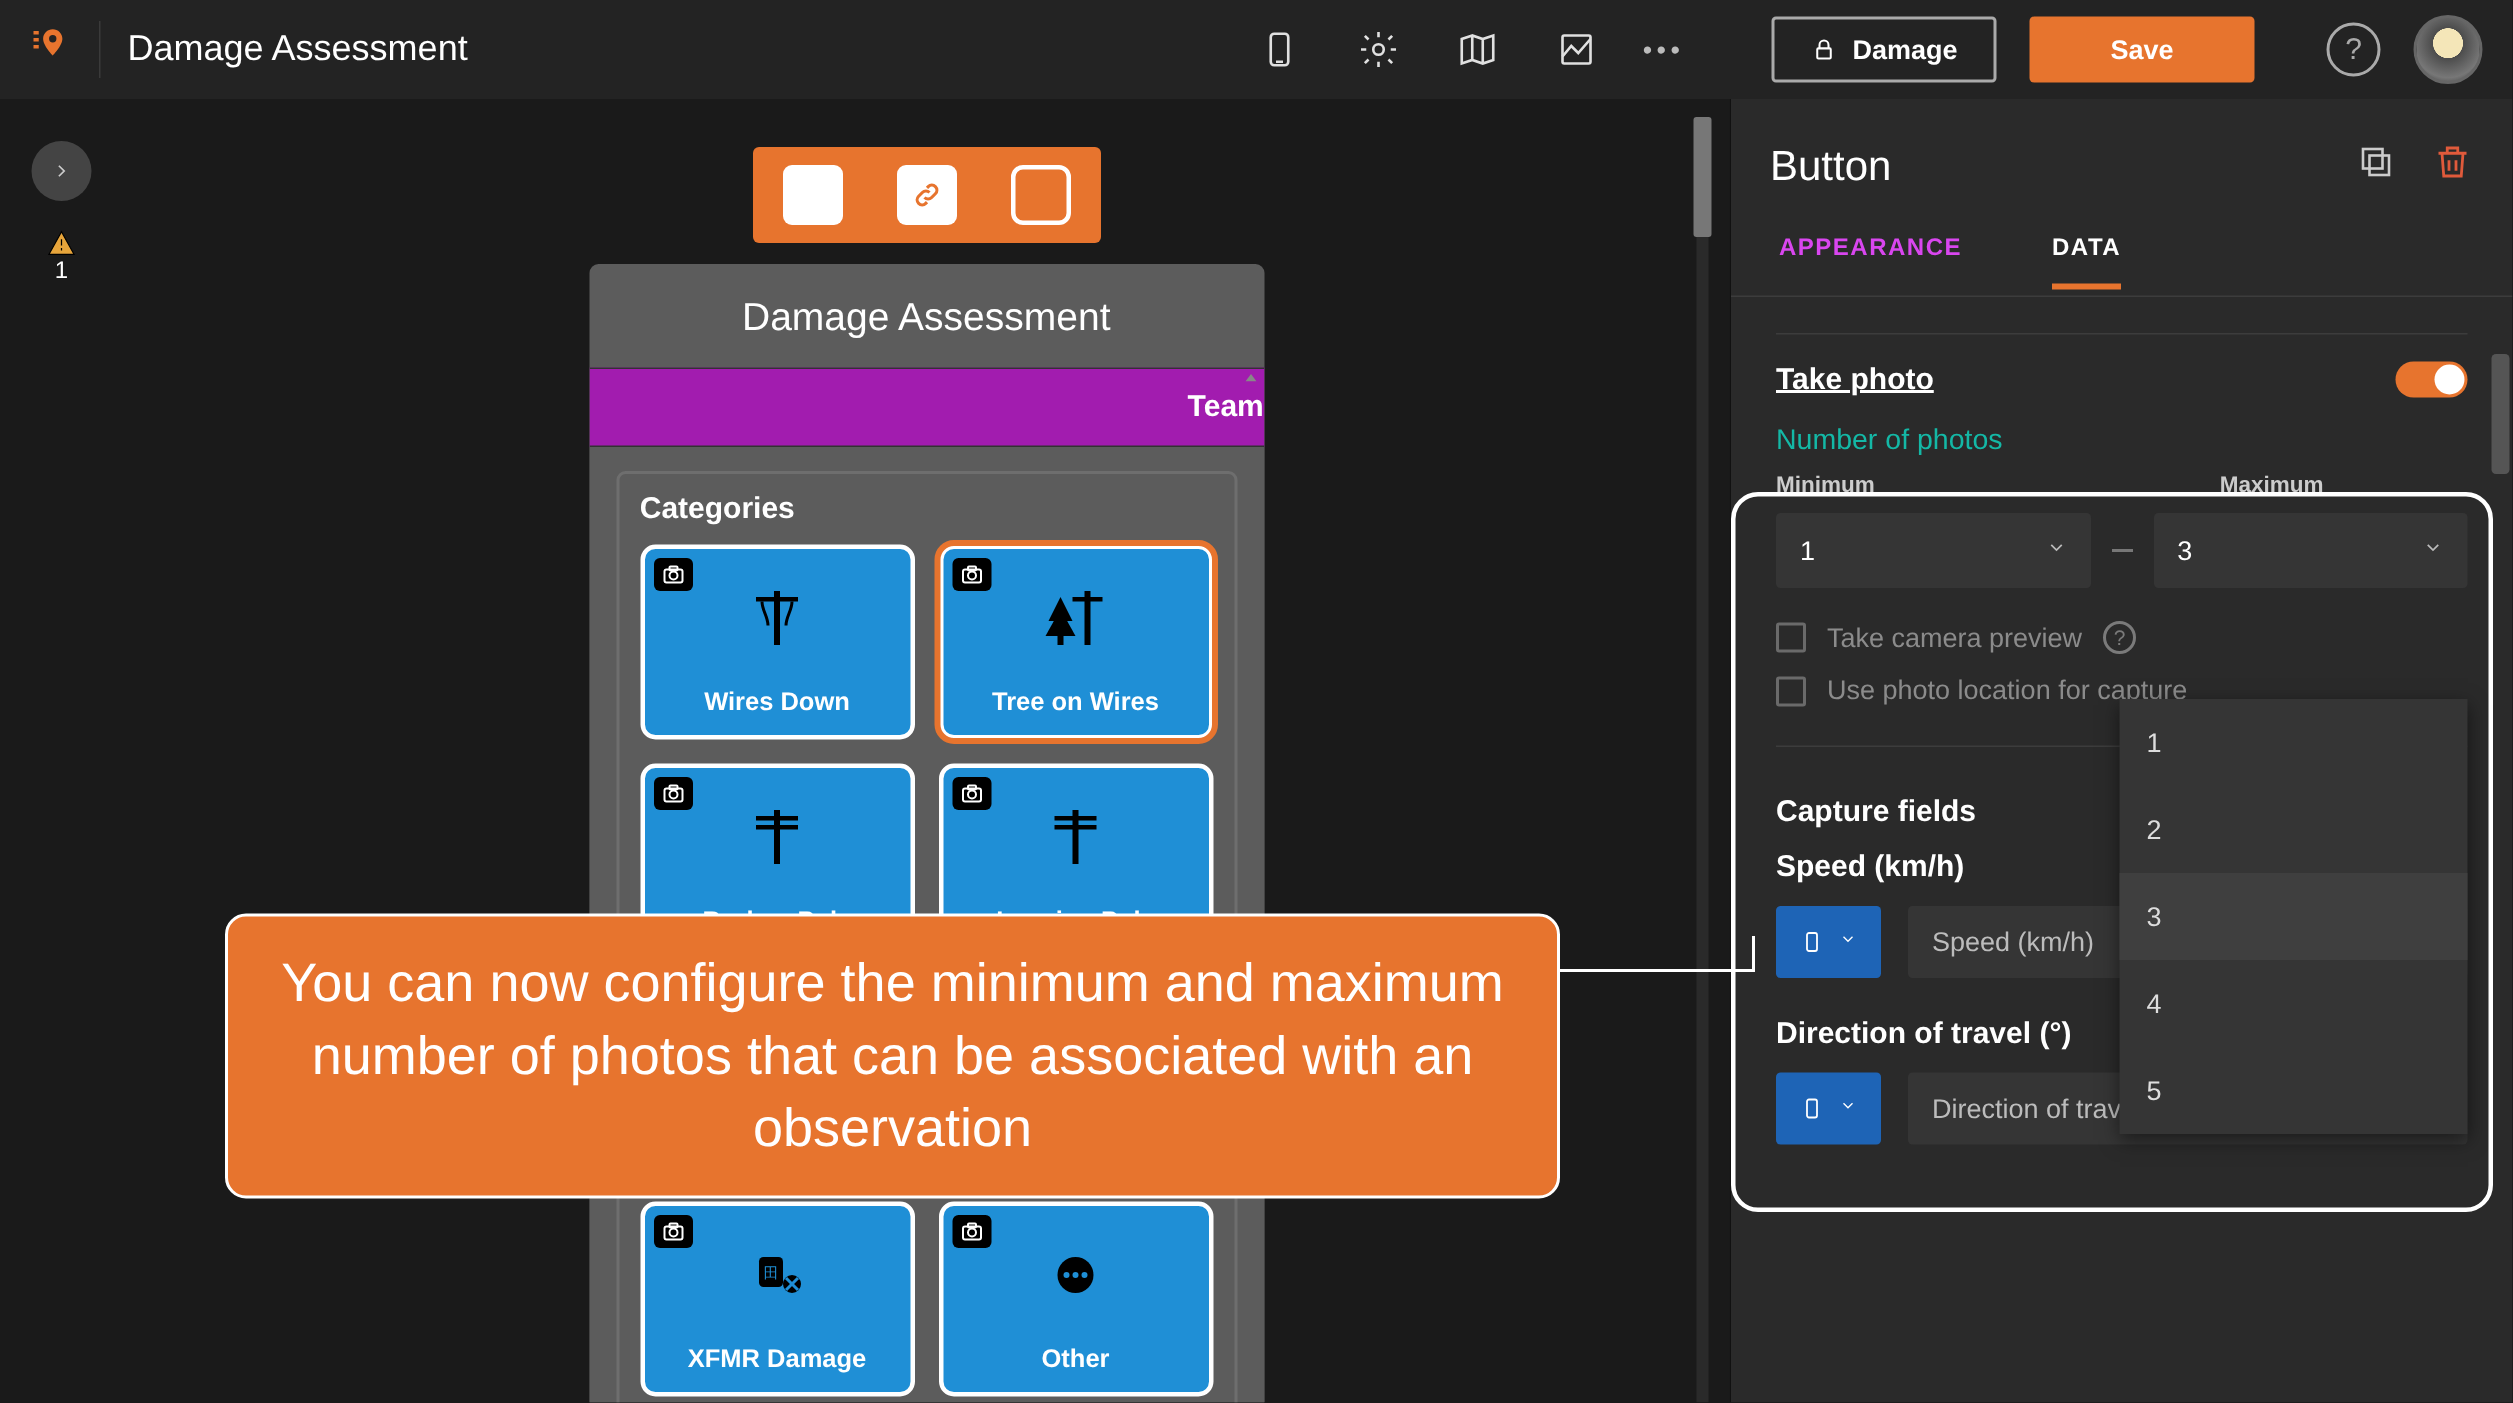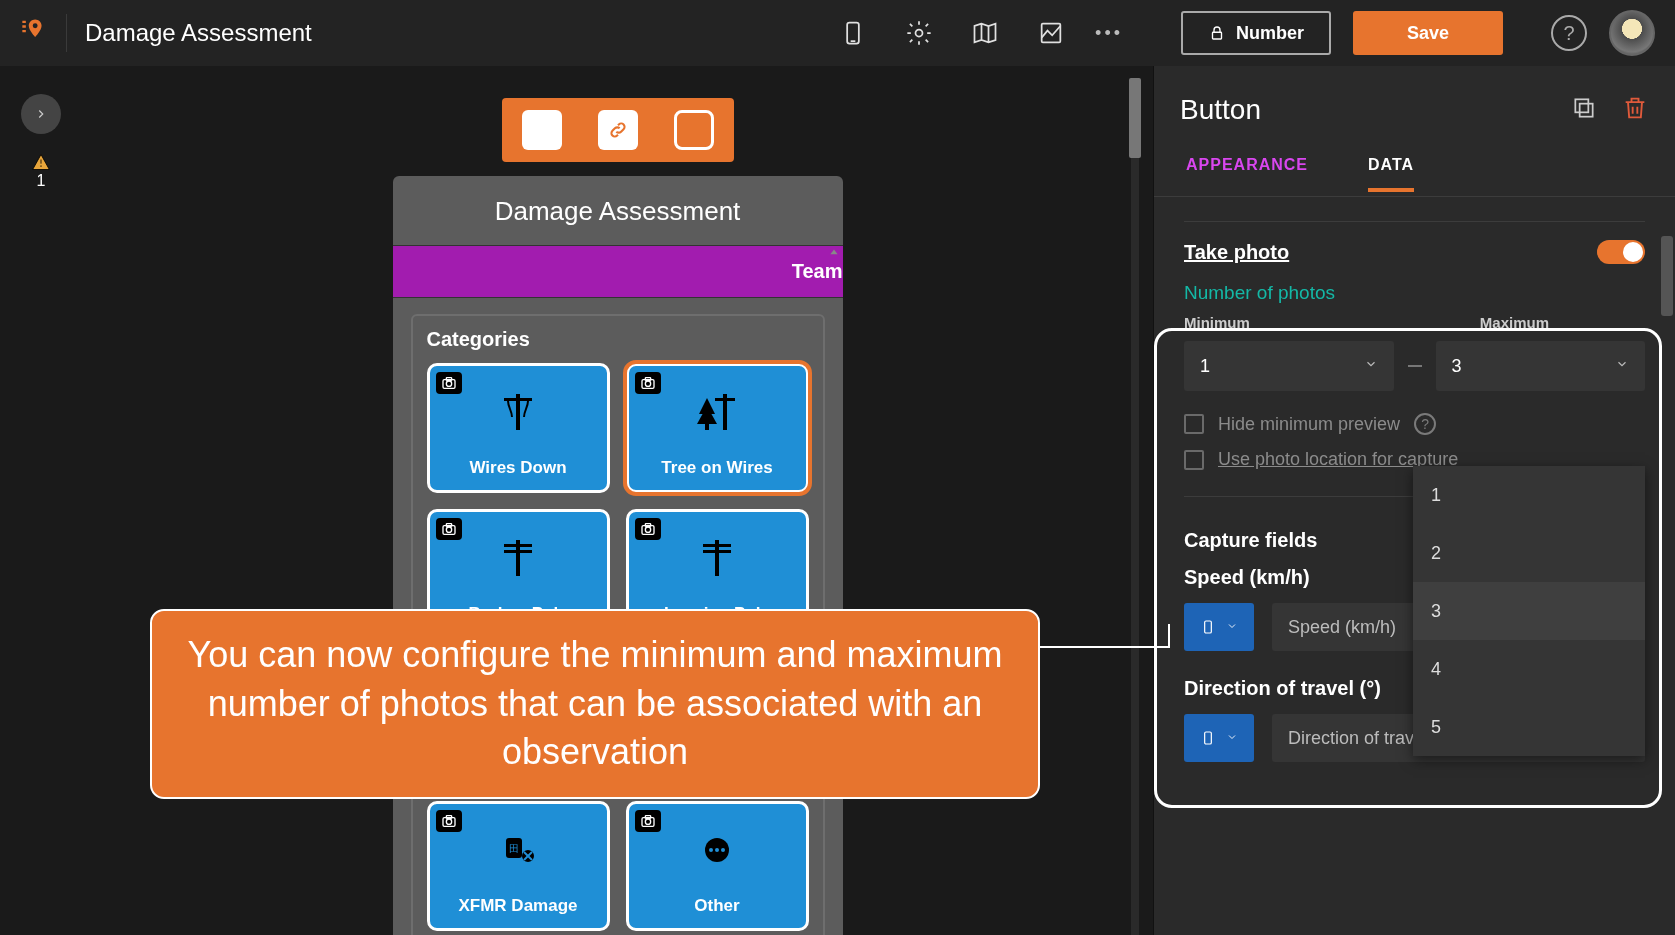--- a/index.html
+++ b/index.html
@@ -156,21 +156,21 @@
           <path d="M4 16 L9 10 L13 14 L20 6"></path>
         </svg>
       </div>
     <div class="ellipsis">•••</div>
     <div style="width:14px"></div>
     <button class="btn btn-share">
       <svg viewBox="0 0 24 24">
           <rect x="6" y="11" width="12" height="9" rx="1"></rect>
           <path d="M8 11V8a4 4 0 0 1 8 0v3"></path>
         </svg>
-      <span>Number</span>
+      <span>Damage</span>
     </button>
     <button class="btn btn-save">
       <span>Save</span>
     </button>
     <div style="width:4px"></div>
     <div class="help-icon">?</div>
     <div class="avatar"></div>
   </div>
 </div>
 
@@ -420,26 +420,26 @@
         <div class="select-box">
           <span class="val">3</span>
           <span class="chev"><svg viewBox="0 0 24 24">
                 <polyline points="6 9 12 15 18 9"></polyline>
               </svg></span>
         </div>
       </div>
 
       <div class="cb-row">
         <div class="box"></div>
-        <span>Hide minimum preview</span>
+        <span>Take camera preview</span>
         <span class="q">?</span>
       </div>
       <div class="cb-row" style="margin-top:14px">
         <div class="box"></div>
-        <span style="white-space:nowrap; overflow:hidden; max-width:260px;text-decoration:underline;">Use photo location for capture</span>
+        <span style="white-space:nowrap; overflow:hidden; max-width:260px;">Use photo location for capture</span>
       </div>
 
       <div class="row-hr" style="margin-top:26px"></div>
 
       <div class="section-title">Capture fields</div>
 
       <div class="field-label">Speed (km/h)</div>
       <div class="field-row">
         <div class="device-chip">
           <svg viewBox="0 0 24 24">

